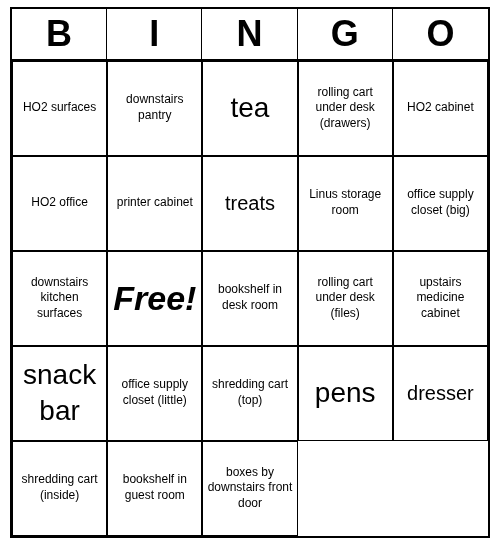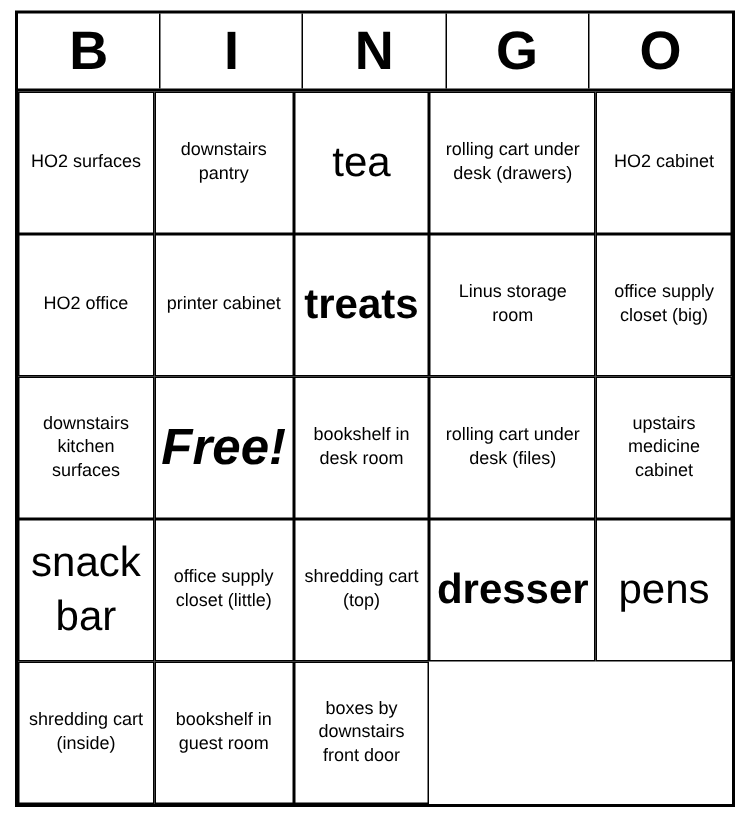--- a/index.html
+++ b/index.html
@@ -54,22 +54,22 @@
       padding: 4px;
       min-height: 95px;
       display: flex;
       align-items: center;
       justify-content: center;
       font-size: 12px;
       line-height: 1.3;
     }
 
     .bingo-cell.large-text {
-      font-size: 28px;
-      font-weight: bold;
+      font-size: 20px;
+      font-weight: normal;
       text-align: right;
     }
 
     .bingo-cell.xlarge-text {
       font-size: 28px;
       font-weight: normal;
     }
 
     .bingo-cell.free {
       font-size: 34px;
@@ -140,25 +140,25 @@
       </div>
       <div class="bingo-cell xlarge-text">
         <span class="cell-inner">snack bar</span>
       </div>
       <div class="bingo-cell">
         <span class="cell-inner">office supply closet (little)</span>
       </div>
       <div class="bingo-cell">
         <span class="cell-inner">shredding cart (top)</span>
       </div>
+      <div class="bingo-cell xlarge-text">
+        <span class="cell-inner">pens</span>
+      </div>
       <div class="bingo-cell large-text">
         <span class="cell-inner">dresser</span>
-      </div>
-      <div class="bingo-cell xlarge-text">
-        <span class="cell-inner">pens</span>
       </div>
       <div class="bingo-cell">
         <span class="cell-inner">shredding cart (inside)</span>
       </div>
       <div class="bingo-cell">
         <span class="cell-inner">bookshelf in guest room</span>
       </div>
       <div class="bingo-cell">
         <span class="cell-inner">boxes by downstairs front door</span>
       </div>

